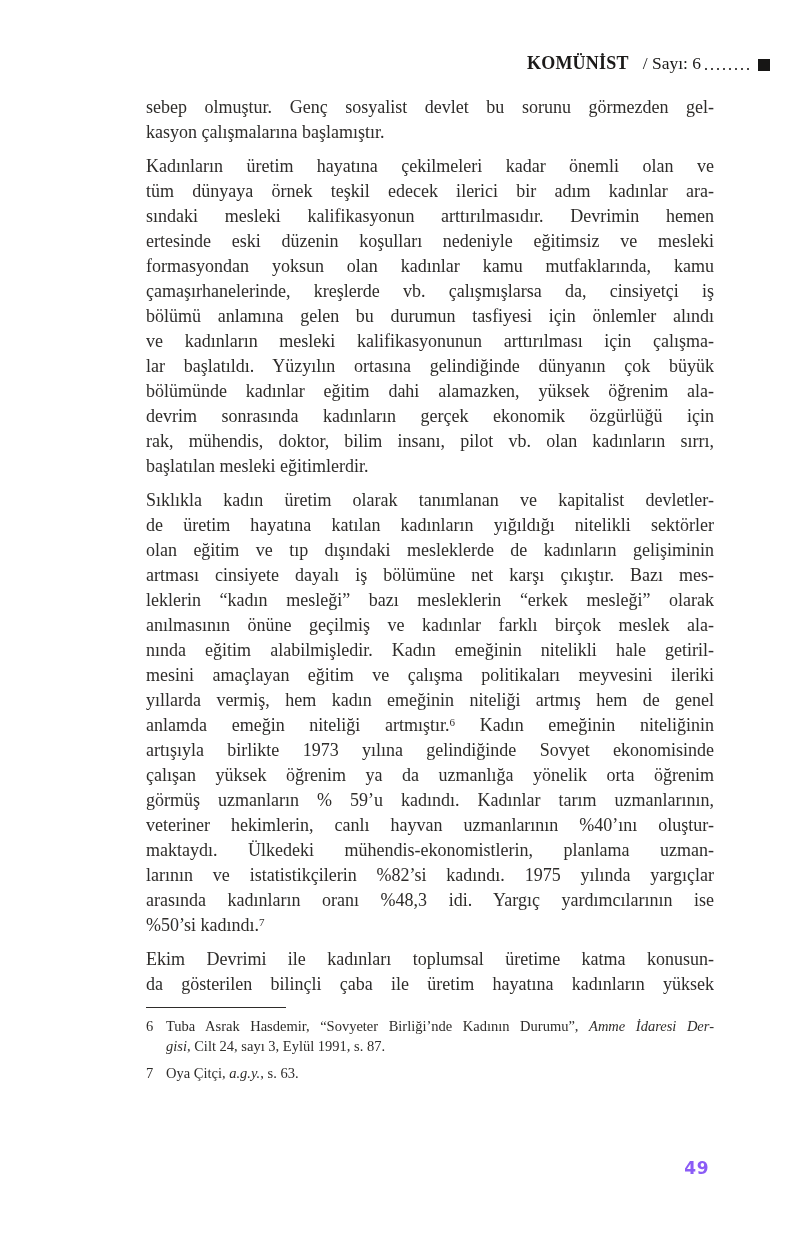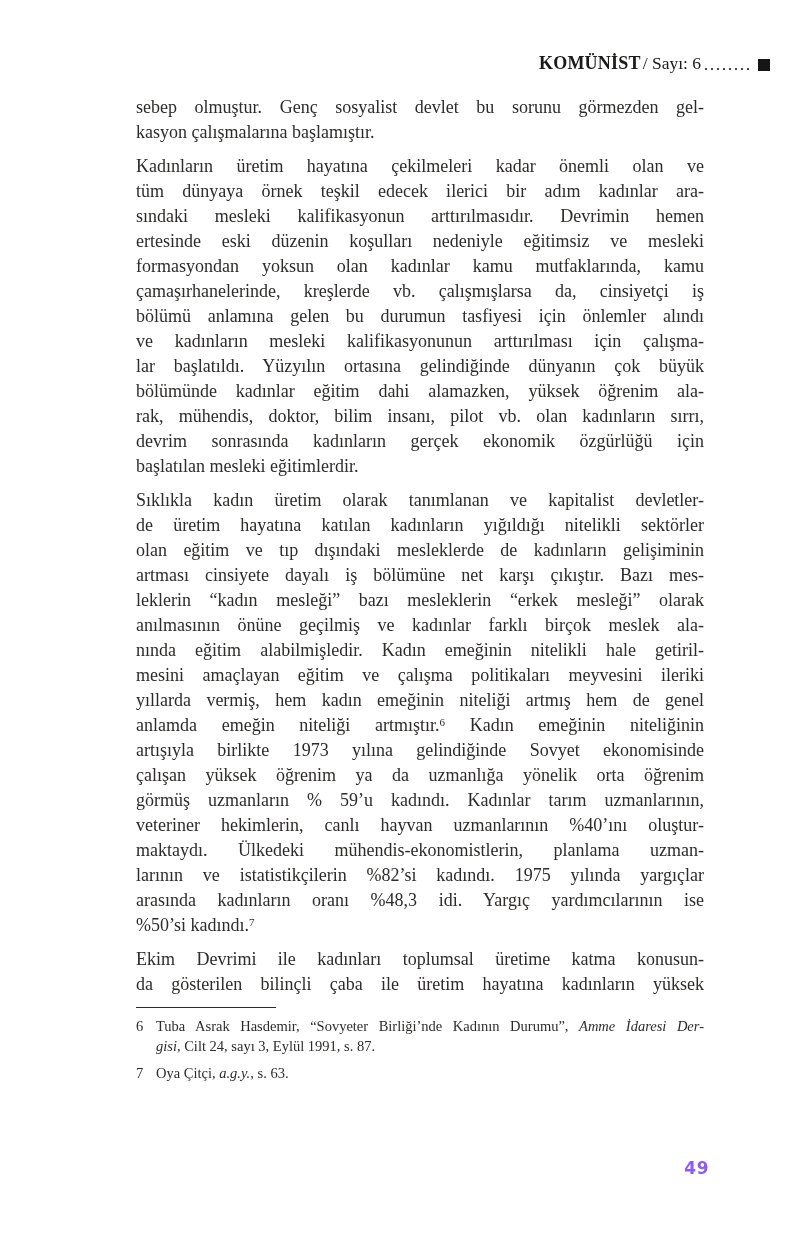--- a/index.html
+++ b/index.html
@@ -14,30 +14,30 @@
   }
 
   
   .hdr {
     position:absolute; top:53px; right:28px;
     display:flex; align-items:center;
     color:var(--ink-dark,#1b1a19);
     white-space:nowrap;
   }
   .hdr-journal { font-weight:bold; font-size:18px; letter-spacing:.2px; }
-  .hdr-issue   { font-size:17.5px; margin-left:2px; }
+  .hdr-issue   { font-size:17.5px; margin-left:14px; }
   .hdr-leader  {
     width:48px; height:2px; margin:10px 5px 0 4px;
     background-image:repeating-linear-gradient(to right,#4a4846 0 2px,transparent 2px 6px);
   }
   .hdr-square  { width:12px; height:12px; margin-top:2px; background:var(--sq,#171615); }
 
   
   .bodycol {
-    position:absolute; left:136px; top:95px; width:568px;
+    position:absolute; left:146px; top:95px; width:568px;
     font-size:18px; line-height:25px;
   }
   .para { margin-bottom:9px; }
   .heading { margin-bottom:9px; }
   .tline { text-align:justify; text-align-last:justify; }
   .tline-last { text-align-last:left; }
   .it  { font-style:italic; }
   .sup { font-size:11px; vertical-align:5px; line-height:0; }
 
   
@@ -77,22 +77,22 @@
           <div class="tline"><span>Kadınların üretim hayatına çekilmeleri kadar önemli olan ve</span></div>
           <div class="tline"><span>tüm dünyaya örnek teşkil edecek ilerici bir adım kadınlar ara-</span></div>
           <div class="tline"><span>sındaki mesleki kalifikasyonun arttırılmasıdır. Devrimin hemen</span></div>
           <div class="tline"><span>ertesinde eski düzenin koşulları nedeniyle eğitimsiz ve mesleki</span></div>
           <div class="tline"><span>formasyondan yoksun olan kadınlar kamu mutfaklarında, kamu</span></div>
           <div class="tline"><span>çamaşırhanelerinde, kreşlerde vb. çalışmışlarsa da, cinsiyetçi iş</span></div>
           <div class="tline"><span>bölümü anlamına gelen bu durumun tasfiyesi için önlemler alındı</span></div>
           <div class="tline"><span>ve kadınların mesleki kalifikasyonunun arttırılması için çalışma-</span></div>
           <div class="tline"><span>lar başlatıldı. Yüzyılın ortasına gelindiğinde dünyanın çok büyük</span></div>
           <div class="tline"><span>bölümünde kadınlar eğitim dahi alamazken, yüksek öğrenim ala-</span></div>
+          <div class="tline"><span>devrim sonrasında kadınların gerçek ekonomik özgürlüğü için</span></div>
           <div class="tline"><span>rak, mühendis, doktor, bilim insanı, pilot vb. olan kadınların sırrı,</span></div>
-          <div class="tline"><span>devrim sonrasında kadınların gerçek ekonomik özgürlüğü için</span></div>
           <div class="tline tline-last"><span>başlatılan mesleki eğitimlerdir.</span></div>
         </div>
         <div class="para">
           <div class="tline"><span>Sıklıkla kadın üretim olarak tanımlanan ve kapitalist devletler-</span></div>
           <div class="tline"><span>de üretim hayatına katılan kadınların yığıldığı nitelikli sektörler</span></div>
           <div class="tline"><span>olan eğitim ve tıp dışındaki mesleklerde de kadınların gelişiminin</span></div>
           <div class="tline"><span>artması cinsiyete dayalı iş bölümüne net karşı çıkıştır. Bazı mes-</span></div>
           <div class="tline"><span>leklerin “kadın mesleği” bazı mesleklerin “erkek mesleği” olarak</span></div>
           <div class="tline"><span>anılmasının önüne geçilmiş ve kadınlar farklı birçok meslek ala-</span></div>
           <div class="tline"><span>nında eğitim alabilmişledir. Kadın emeğinin nitelikli hale getiril-</span></div>

